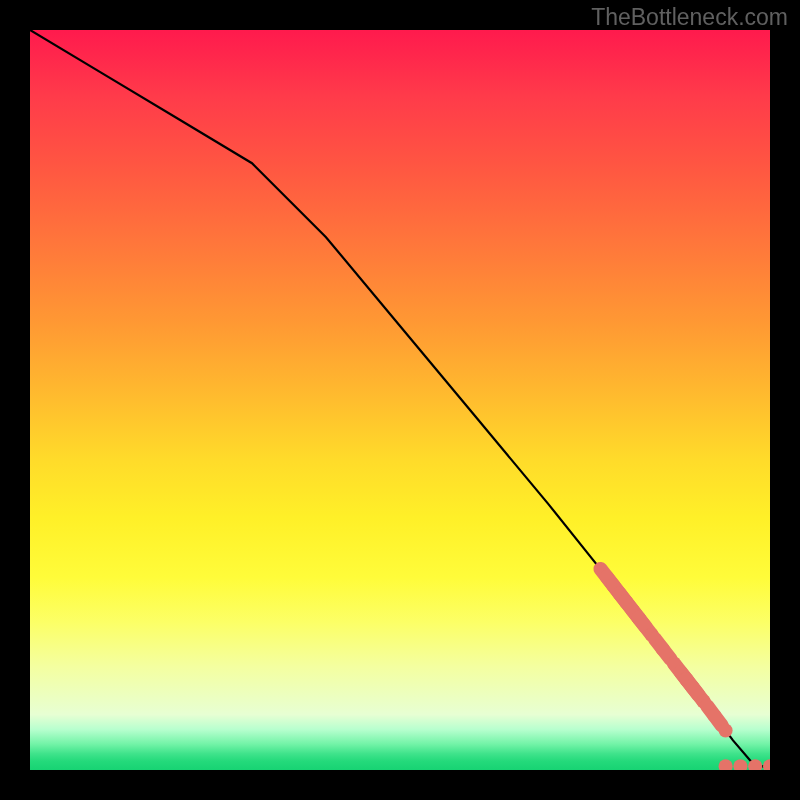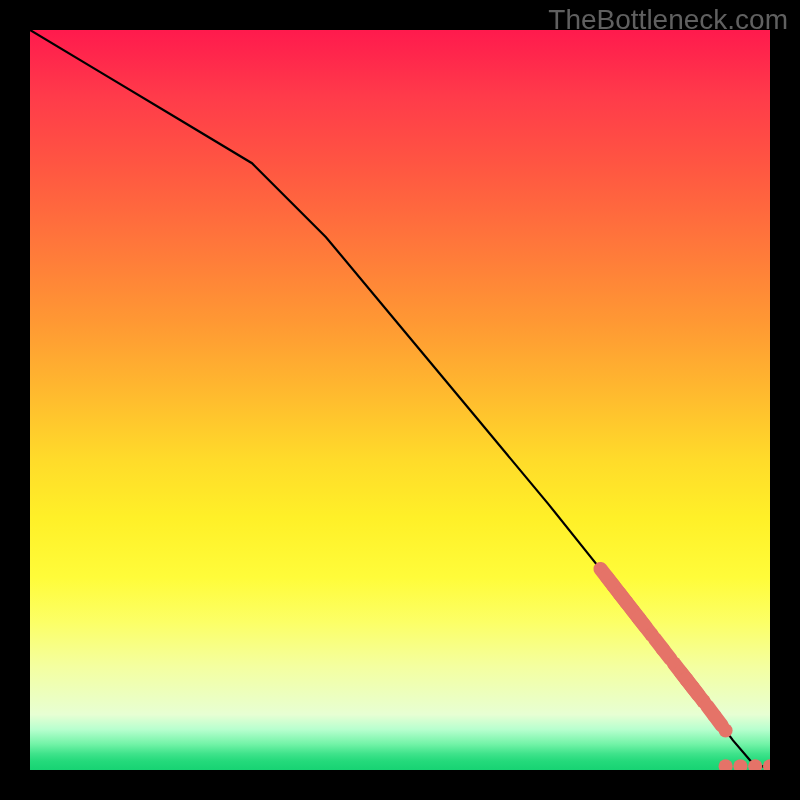--- a/index.html
+++ b/index.html
@@ -9,21 +9,21 @@
     width: 800px;
     height: 800px;
     background: #000;
   }
   .watermark {
     position: absolute;
     top: 4px;
     right: 12px;
     color: #606060;
     font-family: Arial, Helvetica, sans-serif;
-    font-size: 28px;
+    font-size: 23px;
     font-weight: 400;
     z-index: 5;
   }
   .plot {
     position: absolute;
     left: 30px;
     top: 30px;
     width: 740px;
     height: 740px;
     background: linear-gradient(to bottom,

